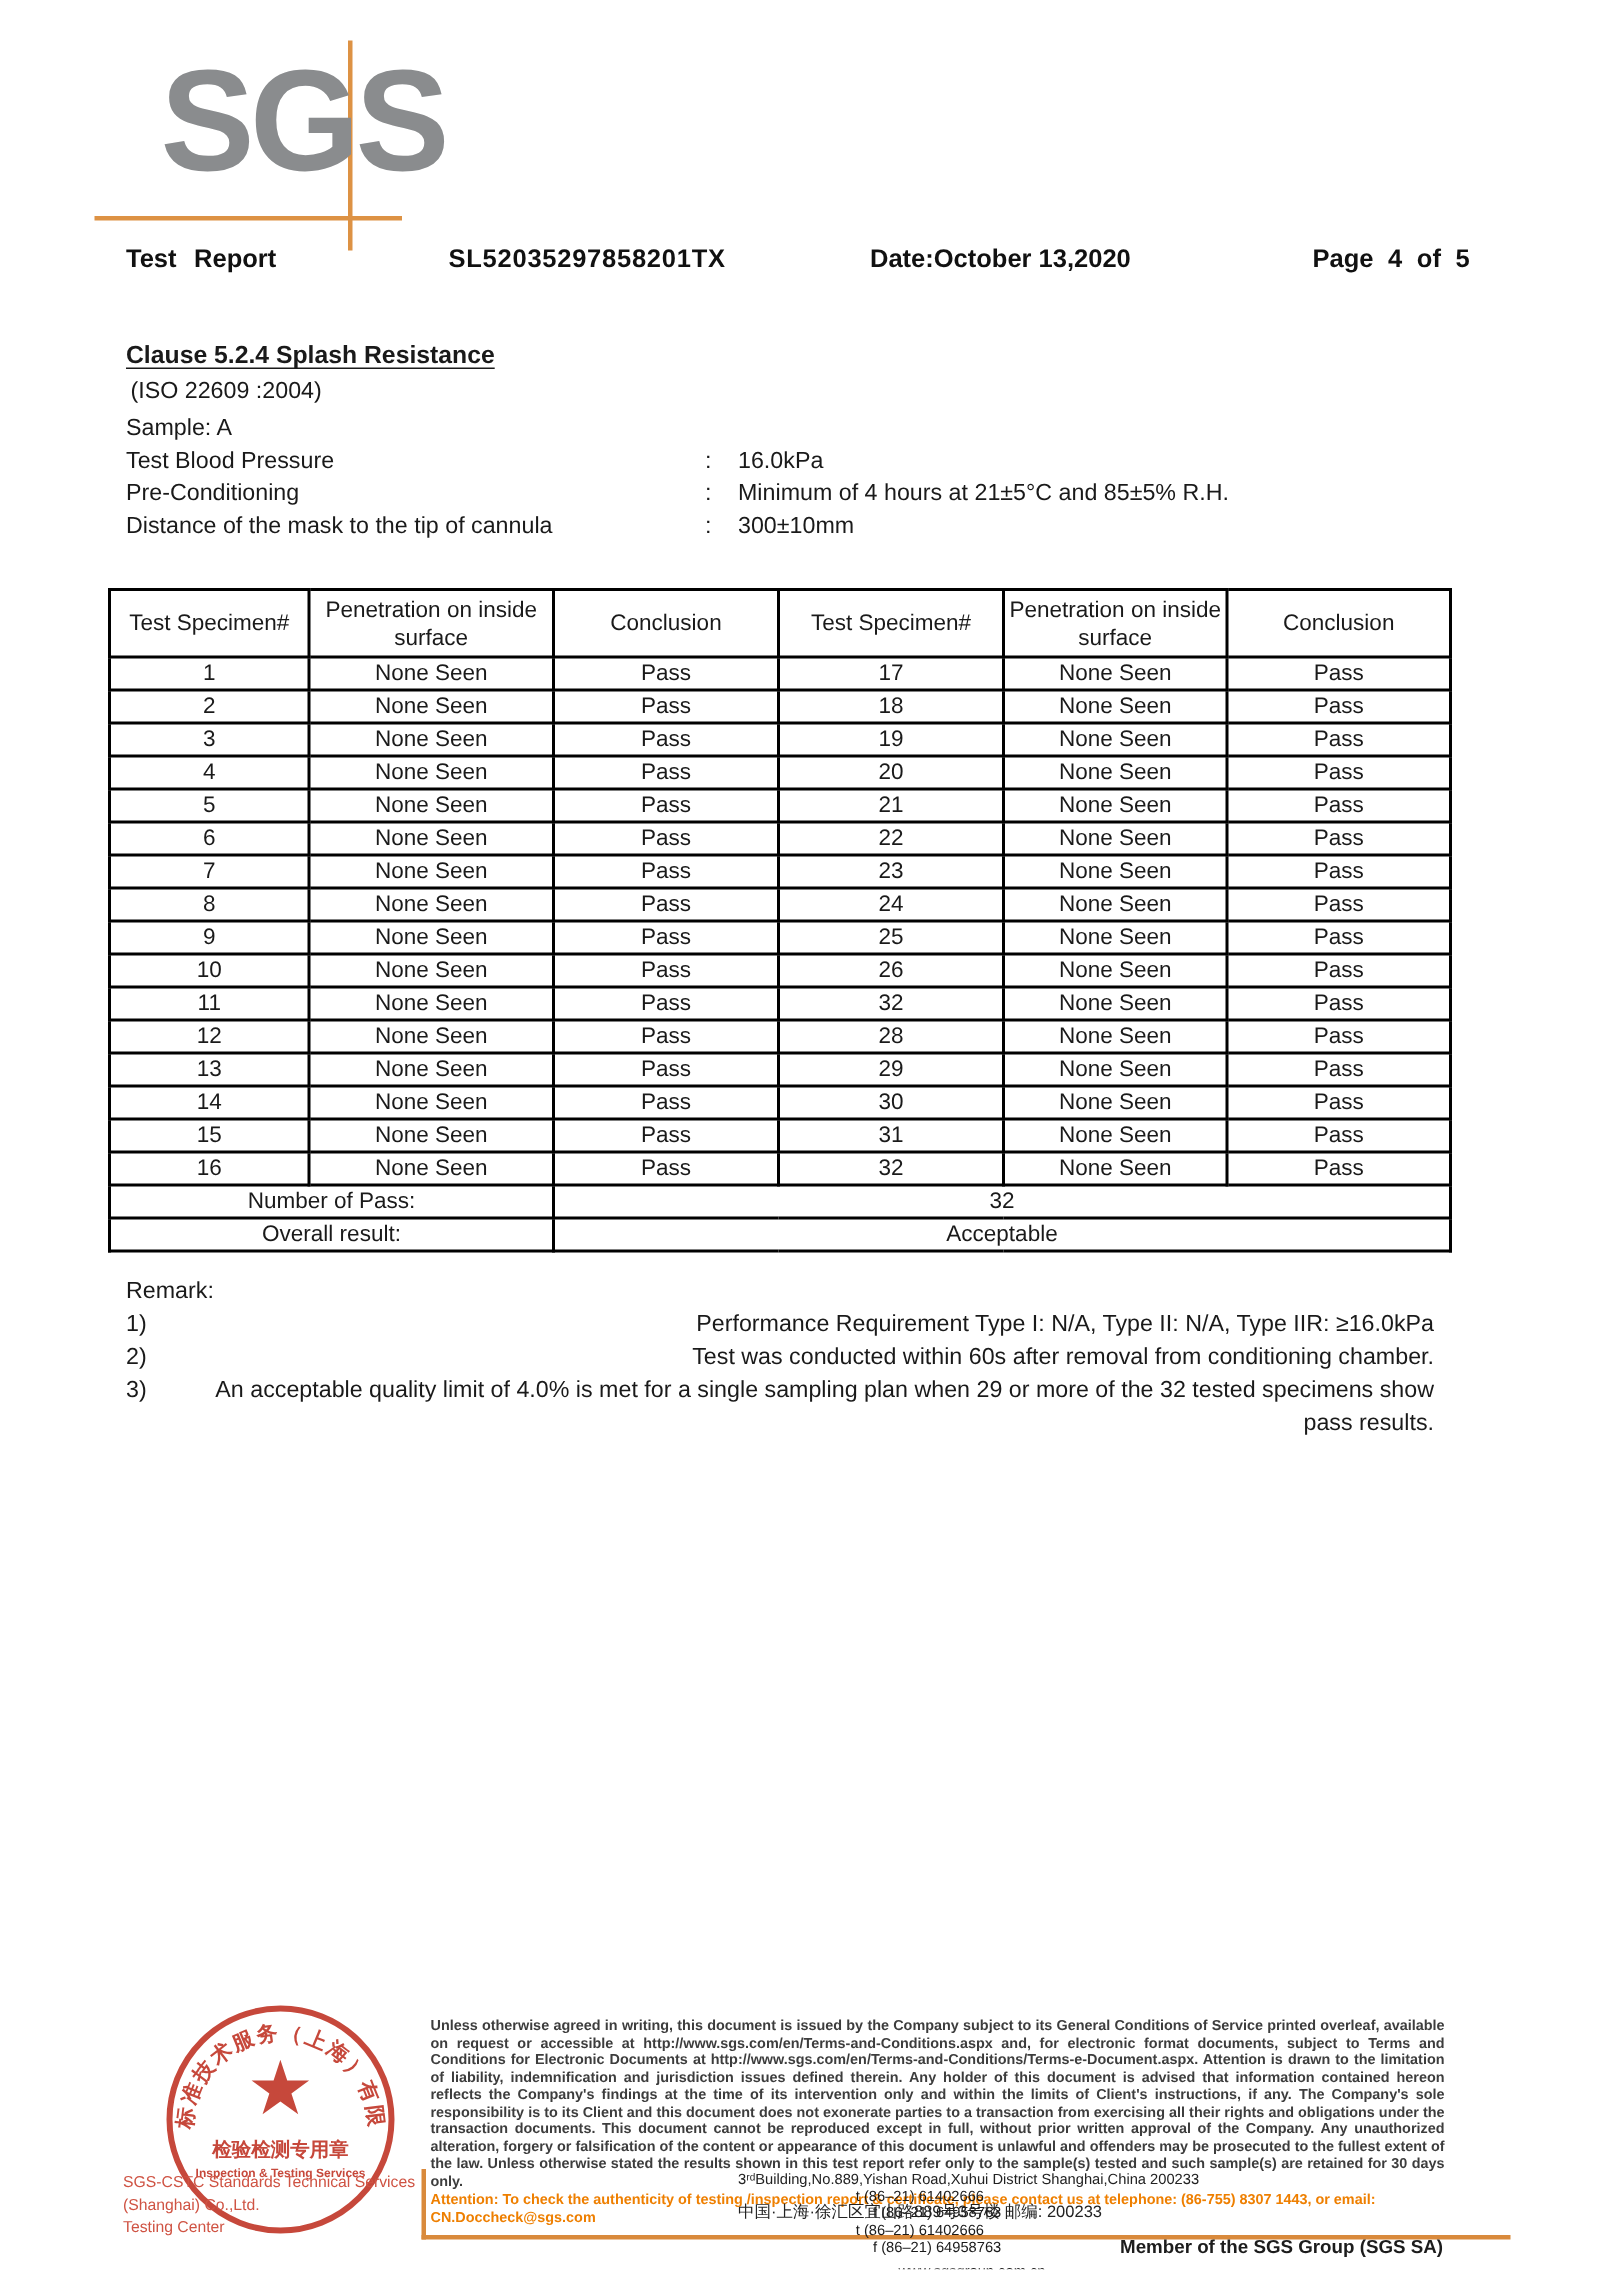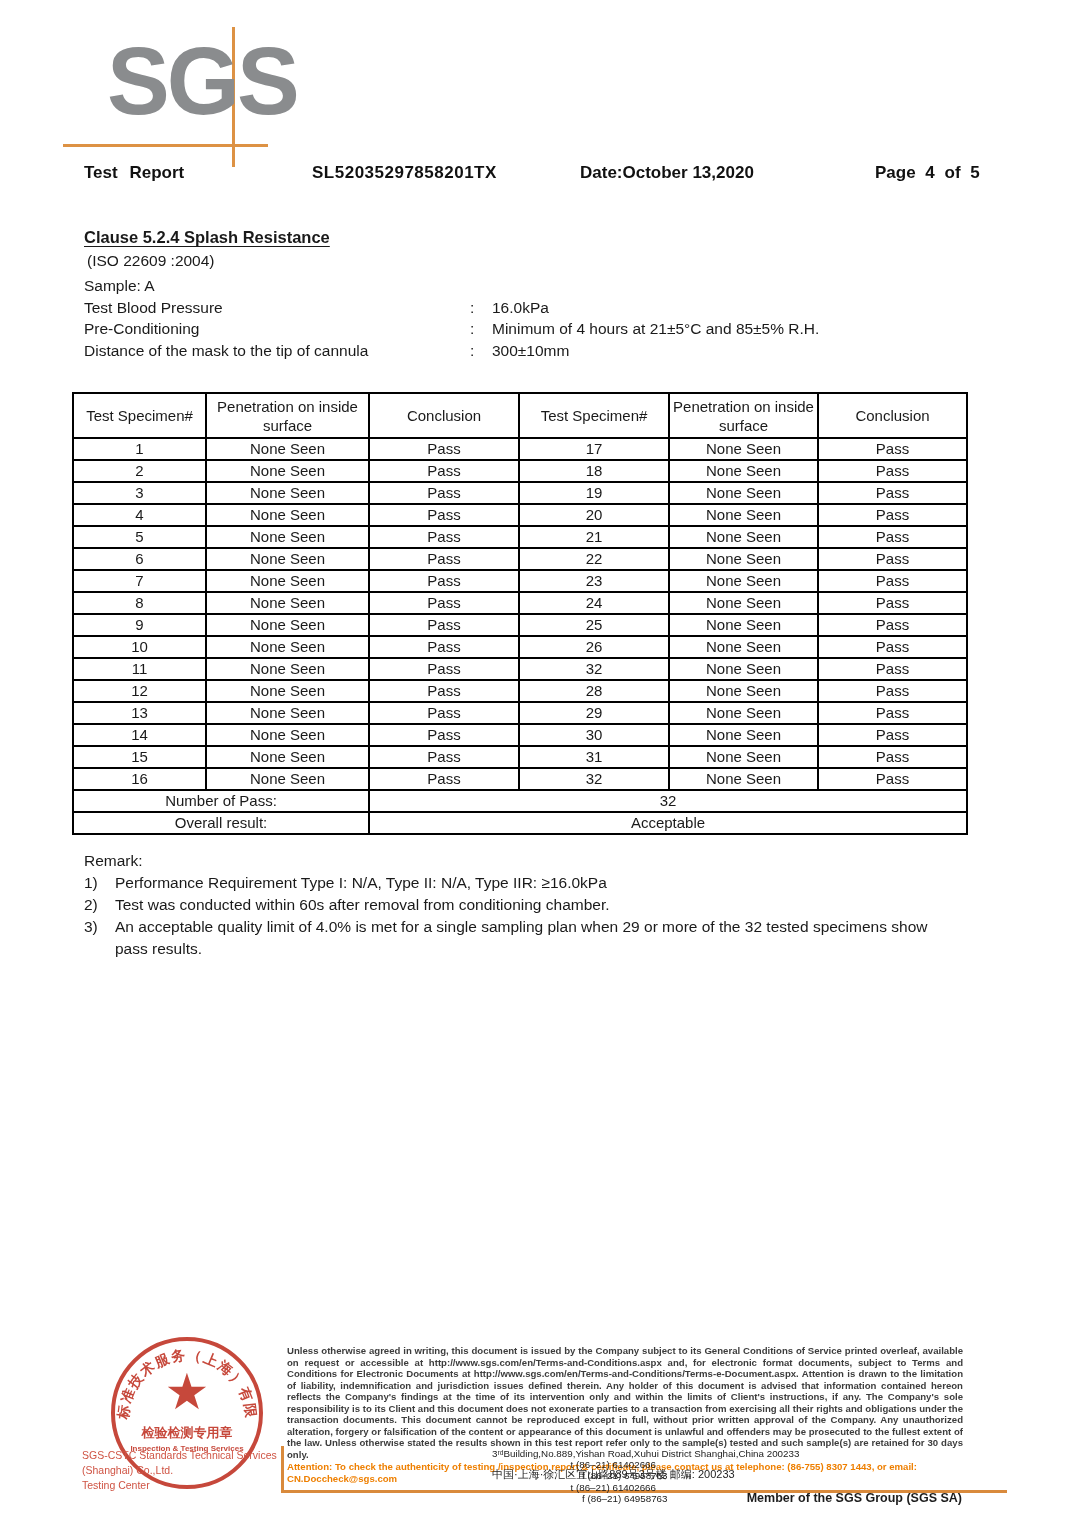--- a/index.html
+++ b/index.html
@@ -11,21 +11,21 @@
   .logo-wrap { position:absolute; left:63px; top:25px; width:260px; height:145px; }
   .logo-text { position:absolute; left:42px; top:8px; font-size:96px; line-height:1;
                font-weight:800; letter-spacing:-3px; color:#8a8c8e;
                transform:scaleX(0.98); }
   .logo-vline { position:absolute; left:169px; top:2px; width:3px; height:140px; background:#dd9244; }
   .logo-hline { position:absolute; left:0px; top:119px; width:205px; height:3px; background:#dd9244; }
 
   
   .hdr { position:absolute; top:163px; font-size:17px; font-weight:bold; color:#111; white-space:nowrap; }
   .hdr-title    { left:84px;  word-spacing:7px; }
-  .hdr-reportno { left:312px; letter-spacing:0.5px; }
+  .hdr-reportno { left:299px; letter-spacing:0.5px; }
   .hdr-date     { left:580px; }
   .hdr-page     { left:875px; word-spacing:5px; }
 
   
   .clause-title { position:absolute; left:84px; top:228px; font-size:16.5px; font-weight:bold;
                   text-decoration:underline; text-underline-offset:3px; }
   .clause-std   { position:absolute; left:87px; top:252px; font-size:15.5px; }
 
   
   .sample { position:absolute; left:84px; top:275px; width:880px; font-size:15.5px; line-height:21.5px; }
@@ -42,21 +42,21 @@
   .results td { height:21.6px; line-height:20px; }
   .results .c1 { width:133px; } .results .c2 { width:163px; } .results .c3 { width:150px; }
   .results .c4 { width:150px; } .results .c5 { width:149px; } .results .c6 { width:149px; }
   .results .sumrow td { height:22px; }
 
   
   .remark { position:absolute; left:84px; top:850px; width:872px; font-size:15.5px; line-height:22px; }
   .remark-title { margin-bottom:0px; }
   .remark-item { display:flex; }
   .remark-item .num { width:31px; flex:none; }
-  .remark-item .txt { flex:1; }
+  .remark-item .txt { flex:1;text-align:right; }
 
   
   .stamp { position:absolute; left:107px; top:1333px; width:160px; height:160px; opacity:0.92; }
   .red-co { position:absolute; left:82px; top:1448px; width:225px; font-size:10.5px;
             line-height:15px; color:#cf5343; }
 
   .footer-right { position:absolute; left:287px; top:1325px; width:676px;margin-top:20px; }
   .legal { font-size:9.6px; font-weight:bold; color:#3d3d3d; line-height:11.55px;
            text-align:justify; }
   .attention { font-size:9.6px; font-weight:bold; color:#ee7f00; line-height:11.5px; margin-top:1px; }

